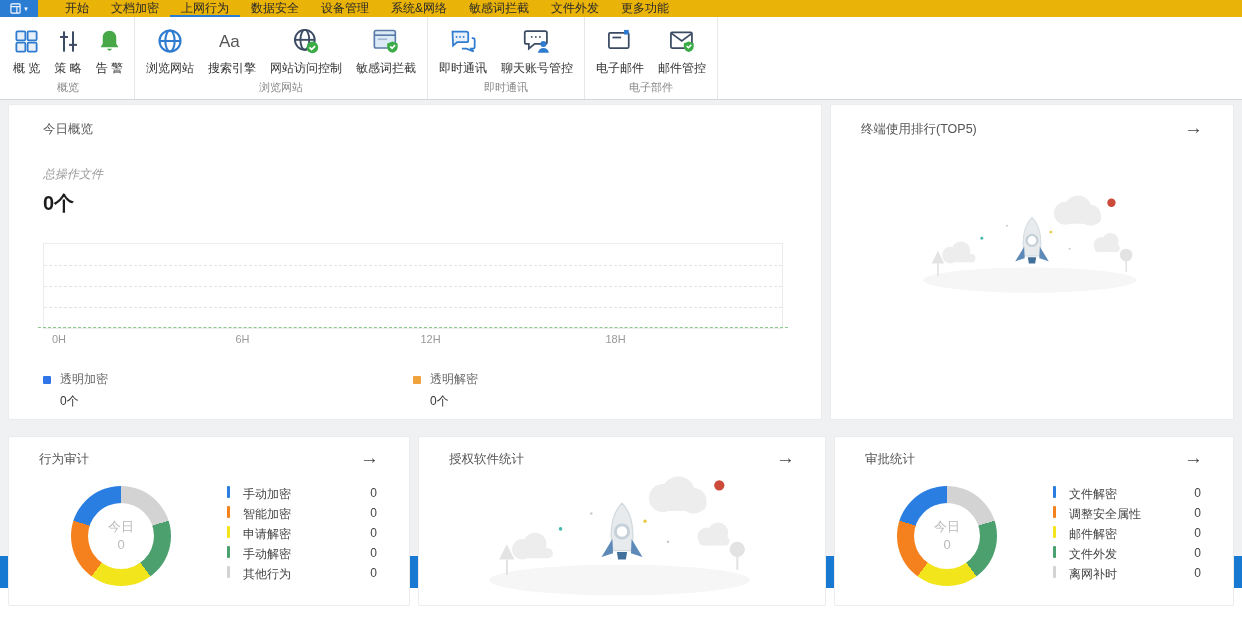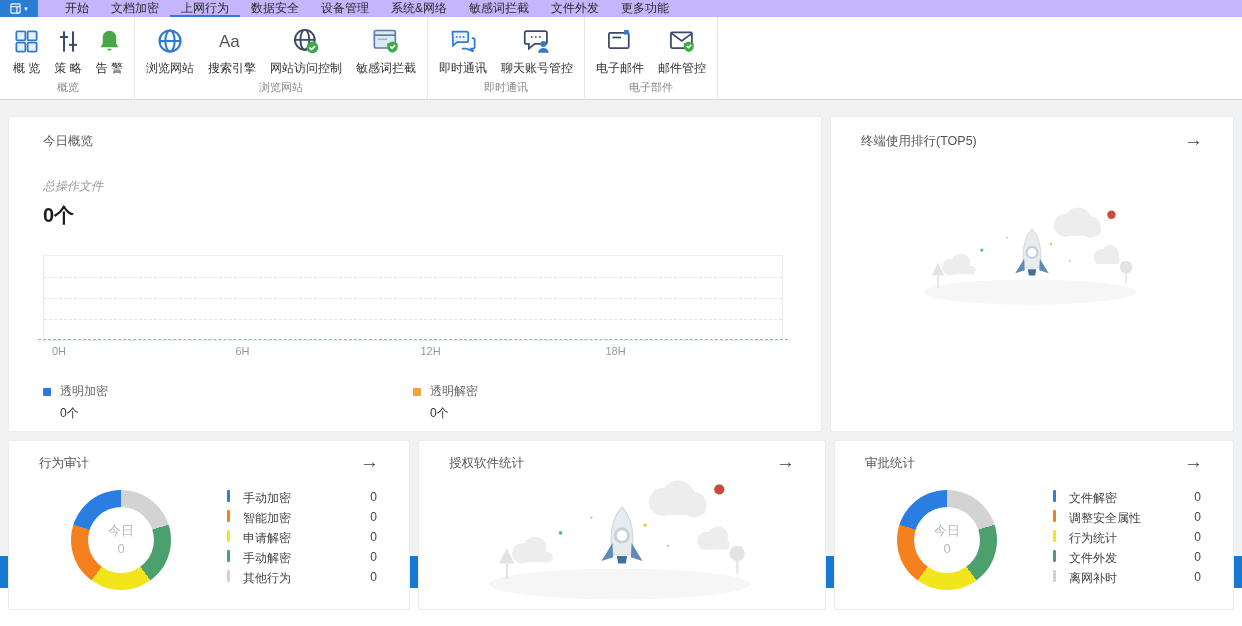--- a/index.html
+++ b/index.html
@@ -1,37 +1,37 @@
 <!DOCTYPE html>
 <html><head>
 <meta charset="utf-8">
 <style>
   * { box-sizing: border-box; margin: 0; padding: 0; }
   html,body { width:1242px; height:626px; overflow:hidden; }
   body { font-family:"Liberation Sans","DejaVu Sans",sans-serif; background:#fff; color:#333; }
 
   
-  .menubar { height:17px; display:flex; align-items:stretch; background:#c4b5fd; }
+  .menubar { height:17px; display:flex; align-items:stretch; background:#eab308; }
   .app-btn { width:38px; background:#2b7cd3; color:#fff; display:flex; align-items:center; justify-content:center; gap:3px; cursor:pointer; }
   .app-btn .caret { font-size:7px; line-height:1; }
   .tabs { display:flex; margin-left:16px; }
   .tab { padding:2px 11px 0; font-size:12px; color:#2a2a2a; display:flex; align-items:center; border-bottom:2px solid transparent; cursor:pointer; white-space:nowrap; }
   .tab.active { border-bottom-color:#2b7cd3; }
 
   
   .ribbon { height:83px; display:flex; background:#fff; border-bottom:1px solid #d6d6d6; padding-left:2px; }
   .rgroup { display:flex; flex-direction:column; border-right:1px solid #e7e7e7; padding:0 4px; }
   .ritems { flex:1; display:flex; align-items:flex-start; padding-top:5px; }
   .ritem { display:flex; flex-direction:column; align-items:center; padding:2px 7px; cursor:pointer; }
   .ricon { height:34px; display:flex; align-items:center; justify-content:center; }
   .rlabel { font-size:12px; color:#333; margin-top:2px; white-space:nowrap; }
   .rgroup-label { text-align:center; font-size:11px; color:#8a8a8a; padding:1px 0 5px; }
 
   
-  .content { height:456px; background:#f0f1f3; padding:16px 8px 2px; display:flex; flex-direction:column; gap:8px; }
+  .content { height:456px; background:#f0f1f3; padding:4px 8px 2px; display:flex; flex-direction:column; gap:16px; }
   .card { background:#fff; border:1px solid #ececec; border-radius:2px; position:relative; }
   .row1 { display:flex; gap:8px; height:316px; }
   .row2 { display:flex; gap:8px; height:170px; }
   .card-today { flex:0 0 814px; padding:16px 34px; }
   .card-terminal { flex:1; padding:16px 30px; }
   .card-audit { flex:0 0 402px; }
   .card-soft { flex:0 0 408px; }
   .card-approval { flex:1; }
   .card-title { font-size:12.5px; color:#555; }
   .card-head { display:flex; justify-content:space-between; align-items:flex-start; }
@@ -447,21 +447,21 @@
               <span class="dl-label">文件解密</span>
               <span class="dl-value">0</span>
             </div>
             <div class="dl-row">
               <span class="dl-mark" style="background-color: rgb(245, 129, 30);"></span>
               <span class="dl-label">调整安全属性</span>
               <span class="dl-value">0</span>
             </div>
             <div class="dl-row">
               <span class="dl-mark" style="background-color: rgb(242, 229, 28);"></span>
-              <span class="dl-label">行为统计</span>
+              <span class="dl-label">邮件解密</span>
               <span class="dl-value">0</span>
             </div>
             <div class="dl-row">
               <span class="dl-mark" style="background-color: rgb(75, 160, 110);"></span>
               <span class="dl-label">文件外发</span>
               <span class="dl-value">0</span>
             </div>
             <div class="dl-row">
               <span class="dl-mark" style="background-color: rgb(211, 211, 211);"></span>
               <span class="dl-label">离网补时</span>

